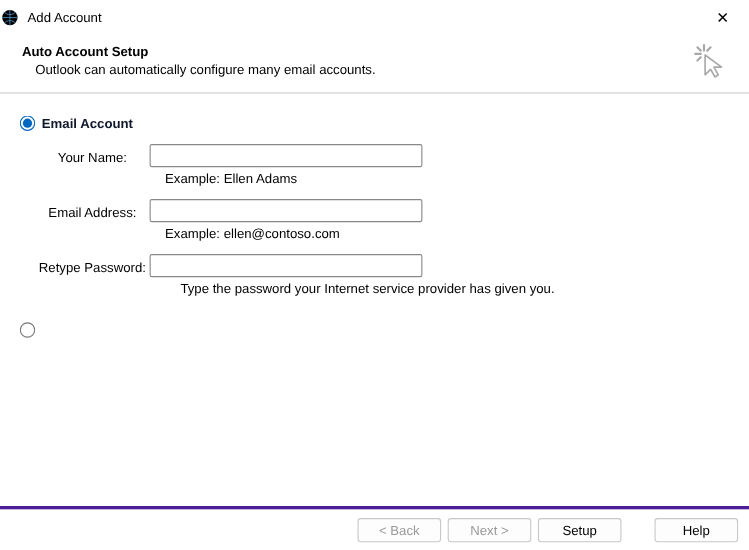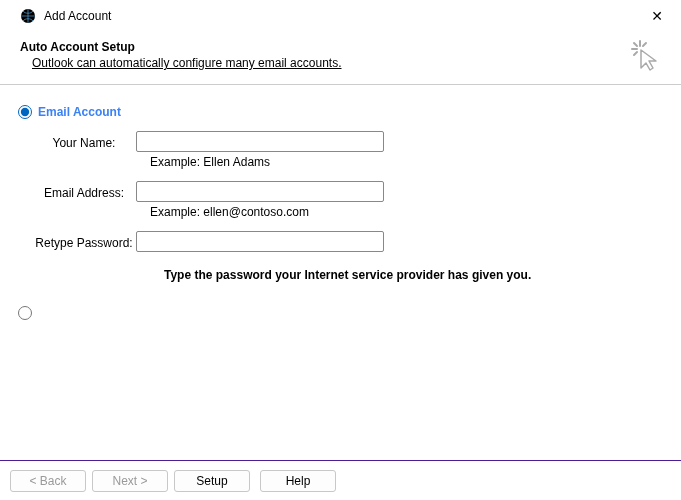--- a/index.html
+++ b/index.html
@@ -12,21 +12,21 @@
       font-size: 12px;
       background: #fff;
       width: 681px;
       height: 500px;
       overflow: hidden;
     }
     .titlebar {
       display: flex;
       align-items: center;
       height: 32px;
-      padding: 0 8px 0 20px;
+      padding: 0 8px 0 1px;
       border-bottom: 1px solid transparent;
     }
     .titlebar .app-icon {
       width: 16px;
       height: 16px;
       margin-right: 8px;
       flex-shrink: 0;
     }
     .titlebar .title {
       flex: 1;
@@ -50,21 +50,20 @@
     .header .heading {
       font-weight: bold;
       font-size: 12px;
       color: #000;
     }
     .header .subheading {
       font-size: 12px;
       color: #000;
       padding-left: 12px;
       padding-top: 2px;
-      text-decoration: underline;
     }
     .header .cursor-icon {
       position: absolute;
       right: 18px;
       top: 6px;
     }
     .divider {
       height: 1px;
       background: #ccc;
     }
@@ -78,21 +77,21 @@
       align-items: center;
       gap: 6px;
       margin-bottom: 12px;
     }
     .radio-row.second {
       margin-top: 24px;
     }
     .radio-row label {
       font-weight: bold;
       font-size: 12px;
-      color: #3b82f6;
+      color: #0f172a;
     }
     input[type="radio"] {
       width: 14px;
       height: 14px;
       accent-color: #0067c0;
     }
     .form-grid {
       padding-left: 14px;
     }
     .form-row {
@@ -122,61 +121,60 @@
     }
     .example-spacer {
       width: 118px;
     }
     .example-text {
       font-size: 12px;
       color: #000;
     }
     .hint-row {
       display: flex;
-      margin-top: 16px;
-      font-weight: bold;
+      margin-top: 3px;
     }
     .hint-spacer {
       width: 132px;
     }
     .hint-text {
       font-size: 12px;
       color: #000;
     }
     .footer {
       position: absolute;
       bottom: 0;
       left: 0;
       right: 0;
       height: 40px;
-      border-top: 1px solid #4c1d95;
-      display: flex;
-      align-items: center;
-      justify-content: flex-start;
+      border-top: 3px solid #4c1d95;
+      display: flex;
+      align-items: center;
+      justify-content: flex-end;
       gap: 6px;
       padding: 0 10px;
       background: #fff;
     }
     .btn {
       min-width: 76px;
       height: 22px;
       border: 1px solid #c8c8c8;
       border-radius: 3px;
       background: #fdfdfd;
       font-size: 12px;
       color: #000;
       cursor: pointer;
     }
     .btn:disabled {
       color: #9a9a9a;
       cursor: default;
       background: #fdfdfd;
     }
     .btn.help {
-      margin-left: 4px;
+      margin-left: 24px;
     }
   </style>
 </head>
 <body>
 
 <div class="titlebar">
   <span class="app-icon">
     <svg width="16" height="16" viewBox="0 0 16 16">
       <circle class="outer" cx="8" cy="8" r="7"></circle>
       <path d="M1,8 H15 M8,1 V15 M3,3 C5,6 11,6 13,3 M3,13 C5,10 11,10 13,13" stroke="#4a90c2" stroke-width="0.8" fill="none"></path>

